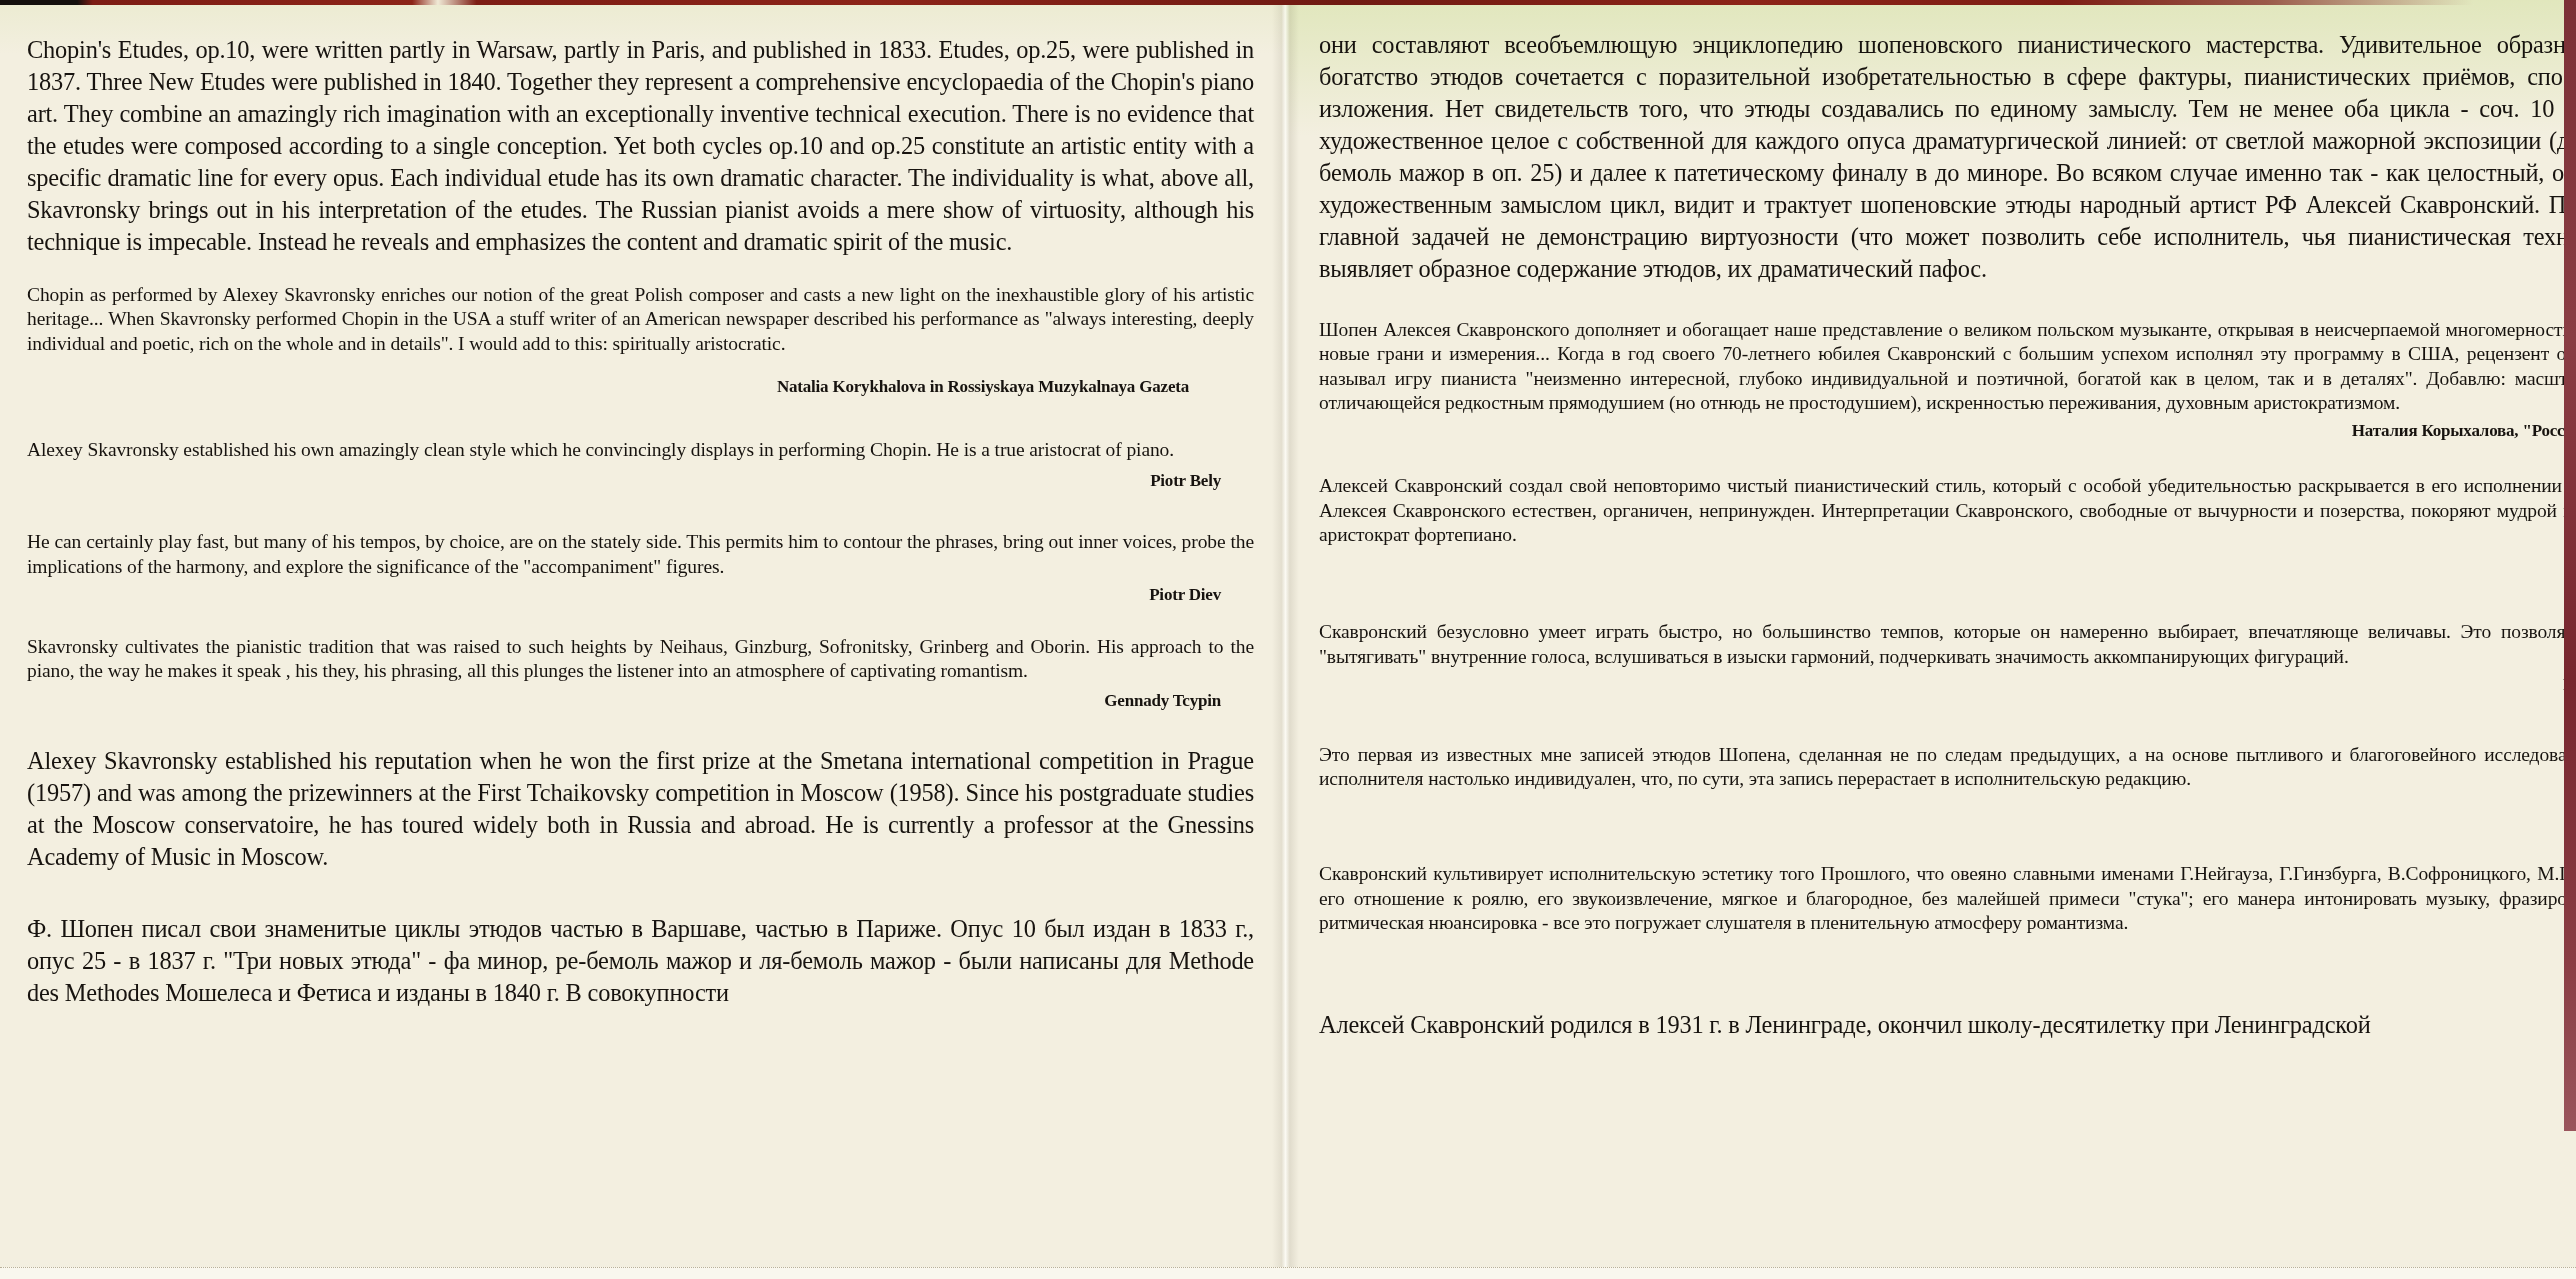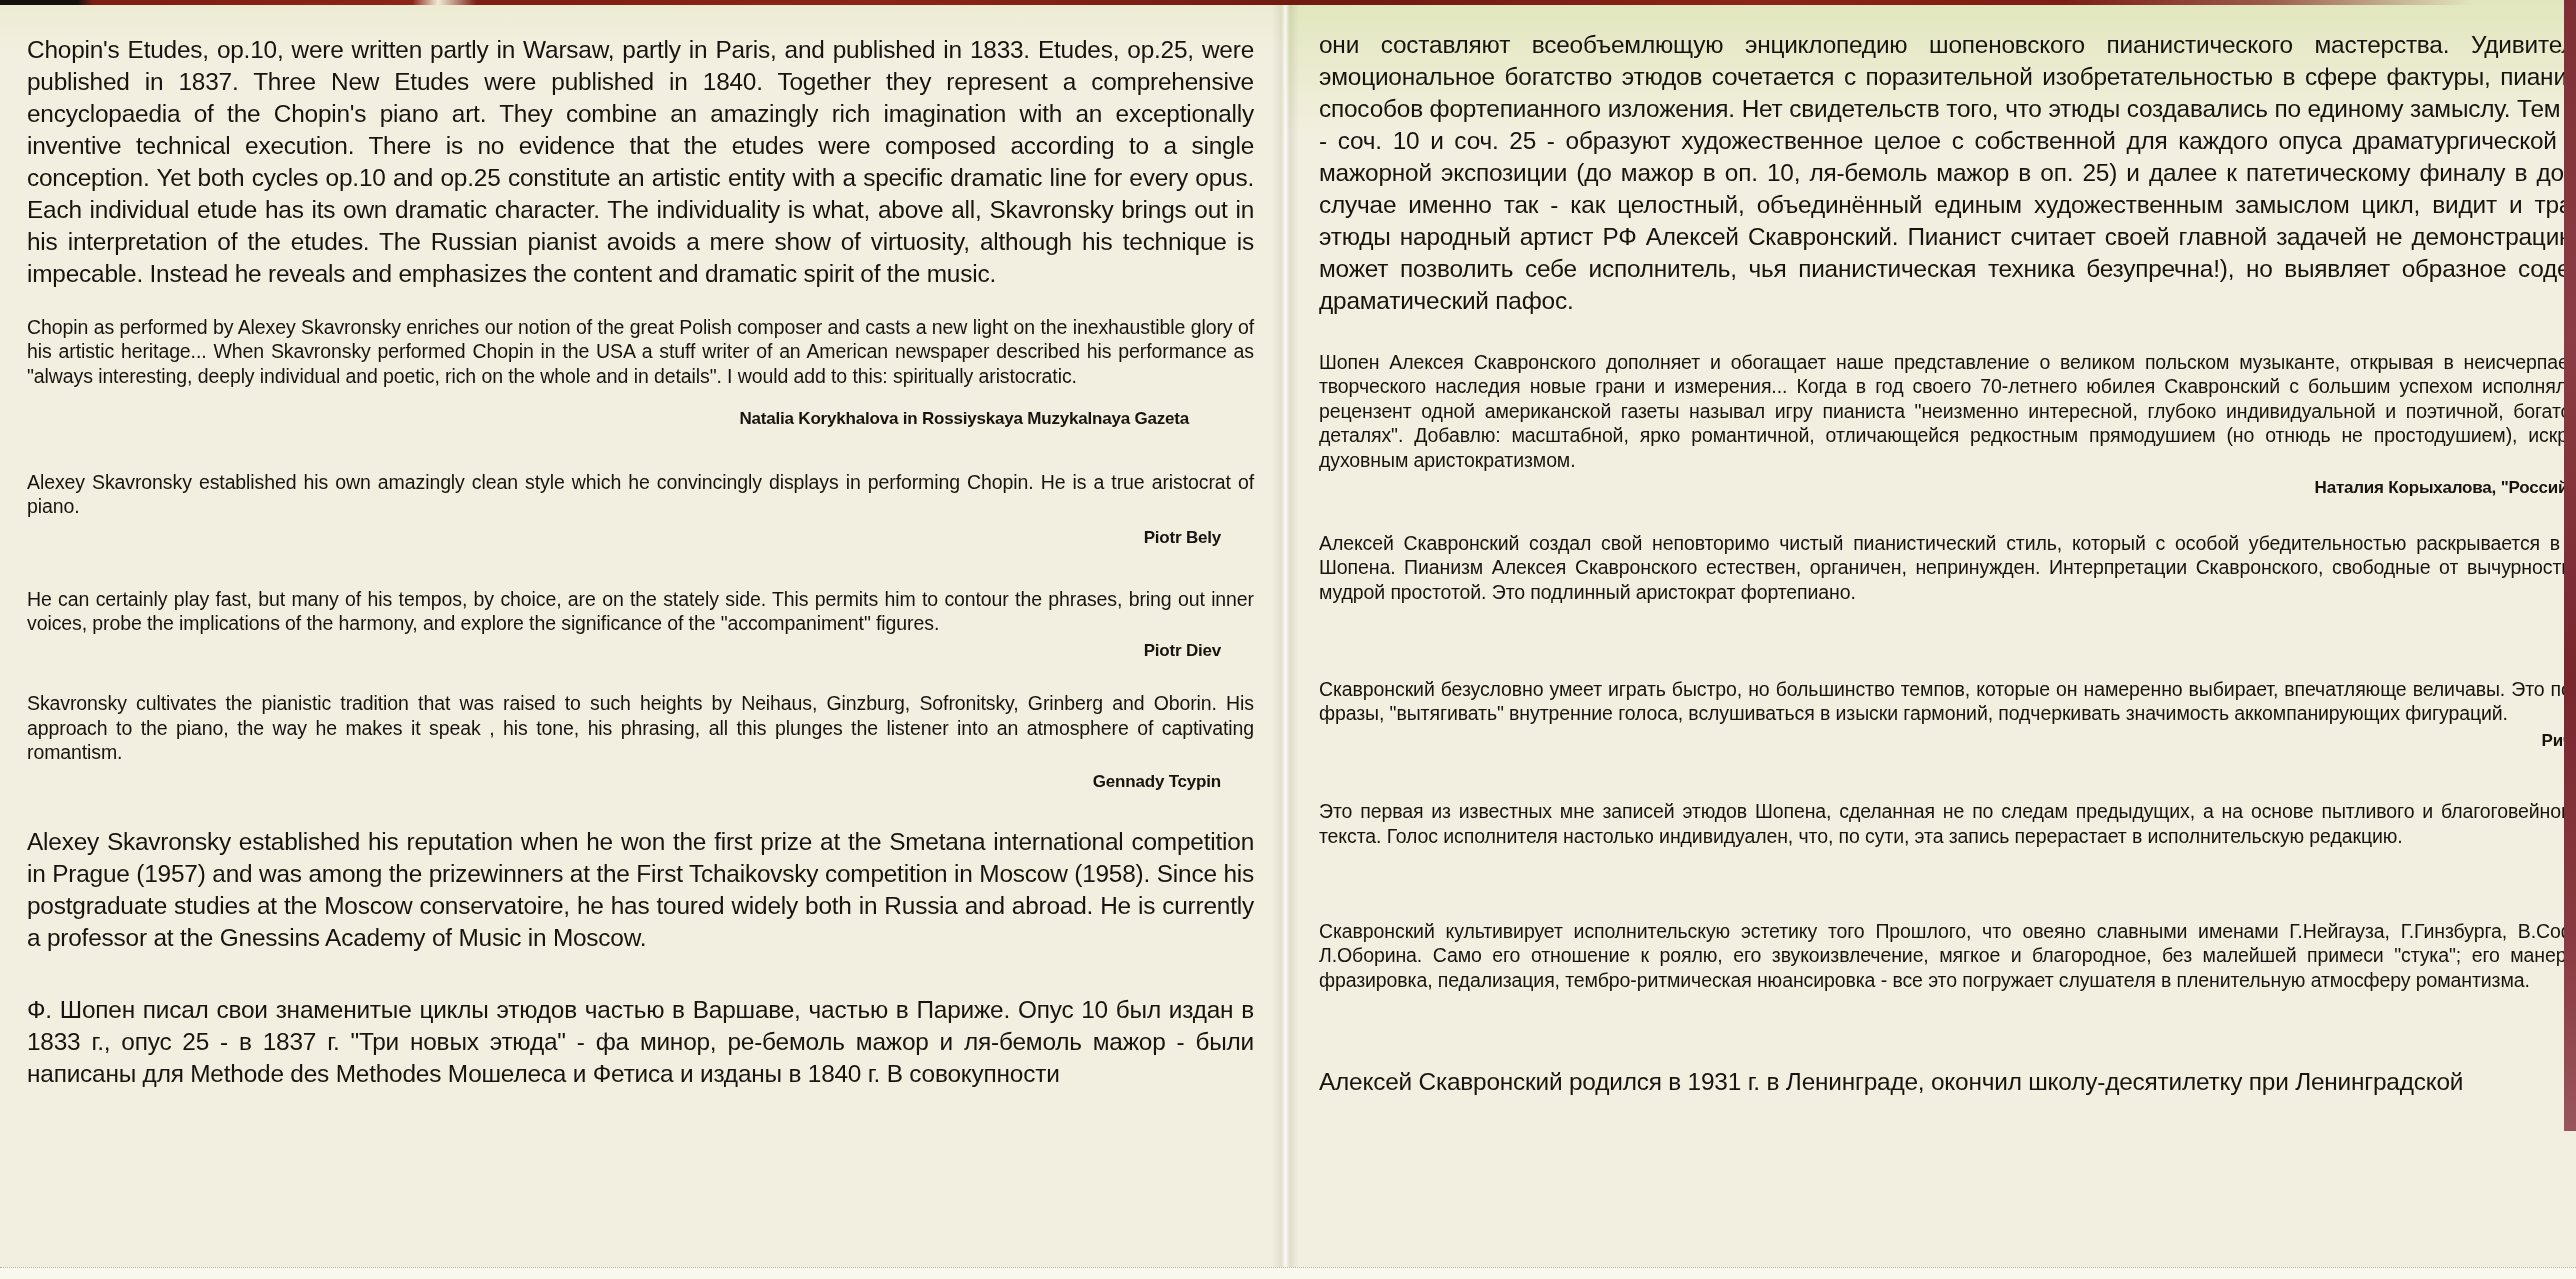--- a/index.html
+++ b/index.html
@@ -1,21 +1,21 @@
 <!DOCTYPE html>
 <html style="font-size:14.5px"><head>
 <meta charset="utf-8">
 <style>
   html,body { margin:0; padding:0; background:#d8d4c6; }
   .spread {
     position:relative;
     width:2576px; height:1279px;
     background:#f3efe0;
     overflow:hidden;
-    font-family:Liberation Sans, sans-serif;
+    font-family:Liberation Serif, serif;
     color:#17130f;
   }
   
   .top-edge {
     position:absolute; top:0; left:0; width:100%; height:5.4px;
     background:linear-gradient(90deg,
       #14100d 0%, #14100d 3%,
       #7d1d14 3.6%, #8c2418 16%, #f0ead6 17%, #7d1d14 18.5%,
       #8c2418 34%, #6f1a12 52%, #8c2418 68%, #7d1d14 80%,
       #9a5a4a 88%, rgba(154,90,74,0) 96%);
@@ -57,21 +57,21 @@
     <p class="para small" style="margin-top:25px;">Chopin as performed by Alexey Skavronsky enriches our notion of the great Polish composer and casts a new light on the inexhaustible glory of his artistic heritage... When Skavronsky performed Chopin in the USA a stuff writer of an American newspaper described his performance as "always interesting, deeply individual and poetic, rich on the whole and in details". I would add to this: spiritually aristocratic.</p>
     <p class="attr deep" style="margin-top:16.3px;">Natalia Korykhalova in Rossiyskaya Muzykalnaya Gazeta</p>
 
     <p class="para small" style="margin-top:38px;">Alexey Skavronsky established his own amazingly clean style which he convincingly displays in performing Chopin. He is a true aristocrat of piano.</p>
     <p class="attr" style="margin-top:5.4px;">Piotr Bely</p>
 
     <p class="para small" style="margin-top:36px;">He can certainly play fast, but many of his tempos, by choice, are on the stately side. This permits him to contour the phrases, bring out inner voices, probe the implications of the harmony, and explore the significance of the "accompaniment" figures.</p>
 
     <p class="attr" style="margin-top:1.8px;">Piotr Diev</p>
 
-    <p class="para small" style="margin-top:27px;">Skavronsky cultivates the pianistic tradition that was raised to such heights by Neihaus, Ginzburg, Sofronitsky, Grinberg and Oborin. His approach to the piano, the way he makes it speak , his tone, his phrasing, all this plunges the listener into an atmosphere of captivating romantism.</p>
+    <p class="para small" style="margin-top:27px;">Skavronsky cultivates the pianistic tradition that was raised to such heights by Neihaus, Ginzburg, Sofronitsky, Grinberg and Oborin. His approach to the piano, the way he makes it speak , his they, his phrasing, all this plunges the listener into an atmosphere of captivating romantism.</p>
     <p class="attr" style="margin-top:3.6px;">Gennady Tcypin</p>
 
     <p class="para large" style="margin-top:31px;">Alexey Skavronsky established his reputation when he won the first prize at the Smetana international competition in Prague (1957) and was among the prizewinners at the First Tchaikovsky competition in Moscow (1958). Since his postgraduate studies at the Moscow conservatoire, he has toured widely both in Russia and abroad. He is currently a professor at the Gnessins Academy of Music in Moscow.</p>
 
     <p class="para large" style="margin-top:40px;">Ф. Шопен писал свои знаменитые циклы этюдов частью в Варшаве, частью в Париже. Опус 10 был издан в 1833 г., опус 25 - в 1837 г. "Три новых этюда" - фа минор, ре-бемоль мажор и ля-бемоль мажор - были написаны для Methode des Methodes Мошелеса и Фетиса и изданы в 1840 г. В совокупности</p>
   </div>
 
   <div class="page page-right">
     <p class="para large">они составляют всеобъемлющую энциклопедию шопеновского пианистического мастерства. Удивительное образное и эмоциональное богатство этюдов сочетается с поразительной изобретательностью в сфере фактуры, пианистических приёмов, способов фортепианного изложения. Нет свидетельств того, что этюды создавались по единому замыслу. Тем не менее оба цикла - соч. 10 и соч. 25 - образуют художественное целое с собственной для каждого опуса драматургической линией: от светлой мажорной экспозиции (до мажор в оп. 10, ля-бемоль мажор в оп. 25) и далее к патетическому финалу в до миноре. Во всяком случае именно так - как целостный, объединённый единым художественным замыслом цикл, видит и трактует шопеновские этюды народный артист РФ Алексей Скавронский. Пианист считает своей главной задачей не демонстрацию виртуозности (что может позволить себе исполнитель, чья пианистическая техника безупречна!), но выявляет образное содержание этюдов, их драматический пафос.</p>
 

